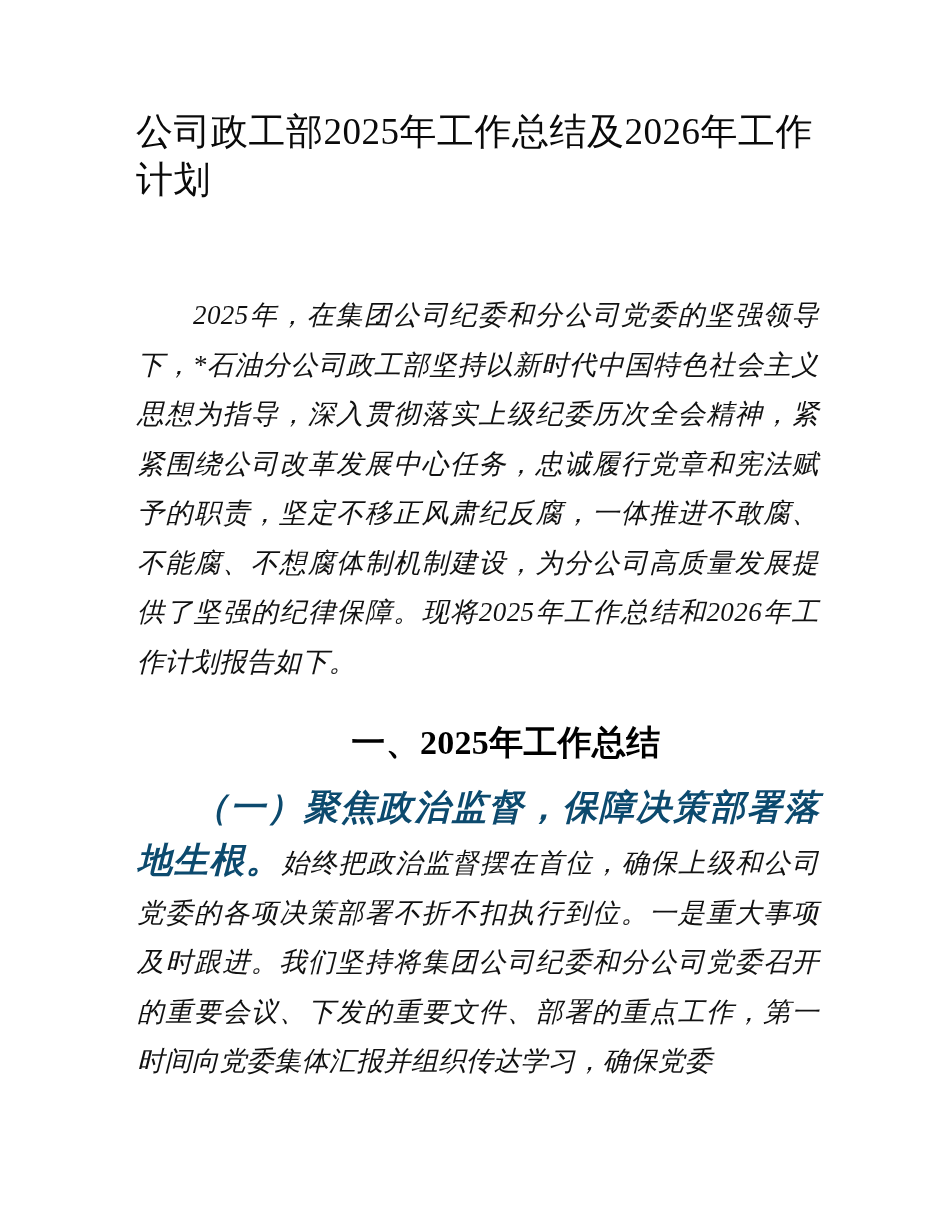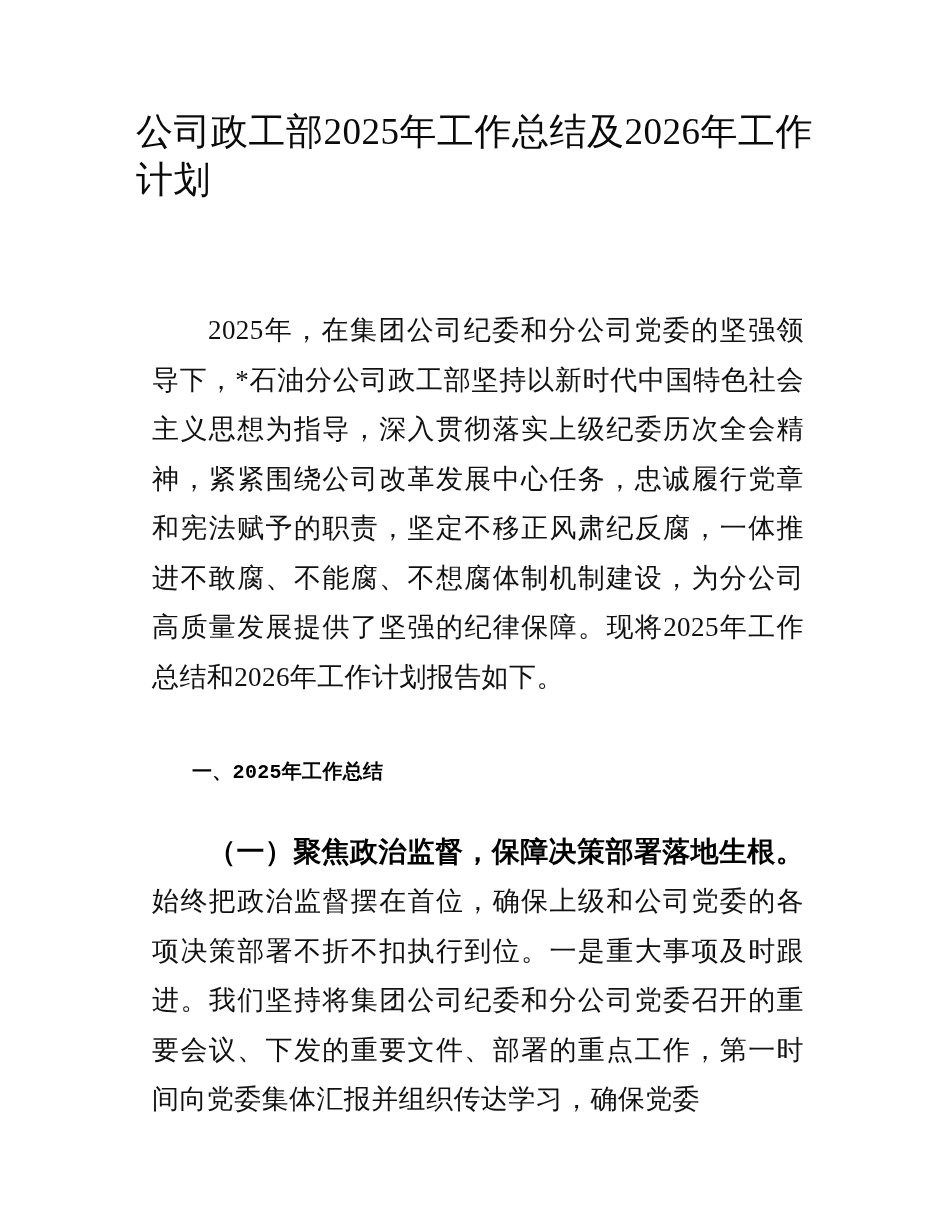--- a/index.html
+++ b/index.html
@@ -37,59 +37,61 @@
     font-size: 37px;
     font-weight: 400;
     line-height: 48px;
     letter-spacing: 0.5px;
     color: #0a0a0a;
     white-space: normal;
   }
 
   
   .para {
-    margin: 16px;
+    margin: 1px;
     font-family: "Liberation Serif", "DejaVu Serif", serif;
     font-size: 27px;
     font-weight: 400;
     line-height: 49.5px;
     text-align: justify;
     text-justify: inter-ideograph;
     text-indent: 56px;
     color: #111111;
     letter-spacing: 0.4px;
+    font-style: italic;
   }
 
   .para-first {
     padding-top: 86px;
   }
 
   .para-gap {
     padding-top: 13px;
   }
 
   
   .heading {
     margin: 0;
     padding-top: 30px;
-    font-family: Liberation Mono, monospace;
-    font-size: 20px;
+    font-family: Liberation Serif, serif;
+    font-size: 34px;
     font-weight: 700;
     line-height: 49.5px;
     text-indent: 56px;
     color: #000000;
     letter-spacing: 0.3px;
+    text-align: center;
   }
 
   .sub-lead {
     font-family: "Liberation Sans", "DejaVu Sans", sans-serif;
-    font-size: 28px;
+    font-size: 35px;
     font-weight: 700;
     letter-spacing: 0.3px;
-    color: #000000;
+    color: #0c4a6e;
   }
 </style>
 </head>
 <body>
 
 <div class="page">
   <div class="content">
 
     <h1 class="doc-title">公司政工部2025年工作总结及2026年工作计划</h1>
 

